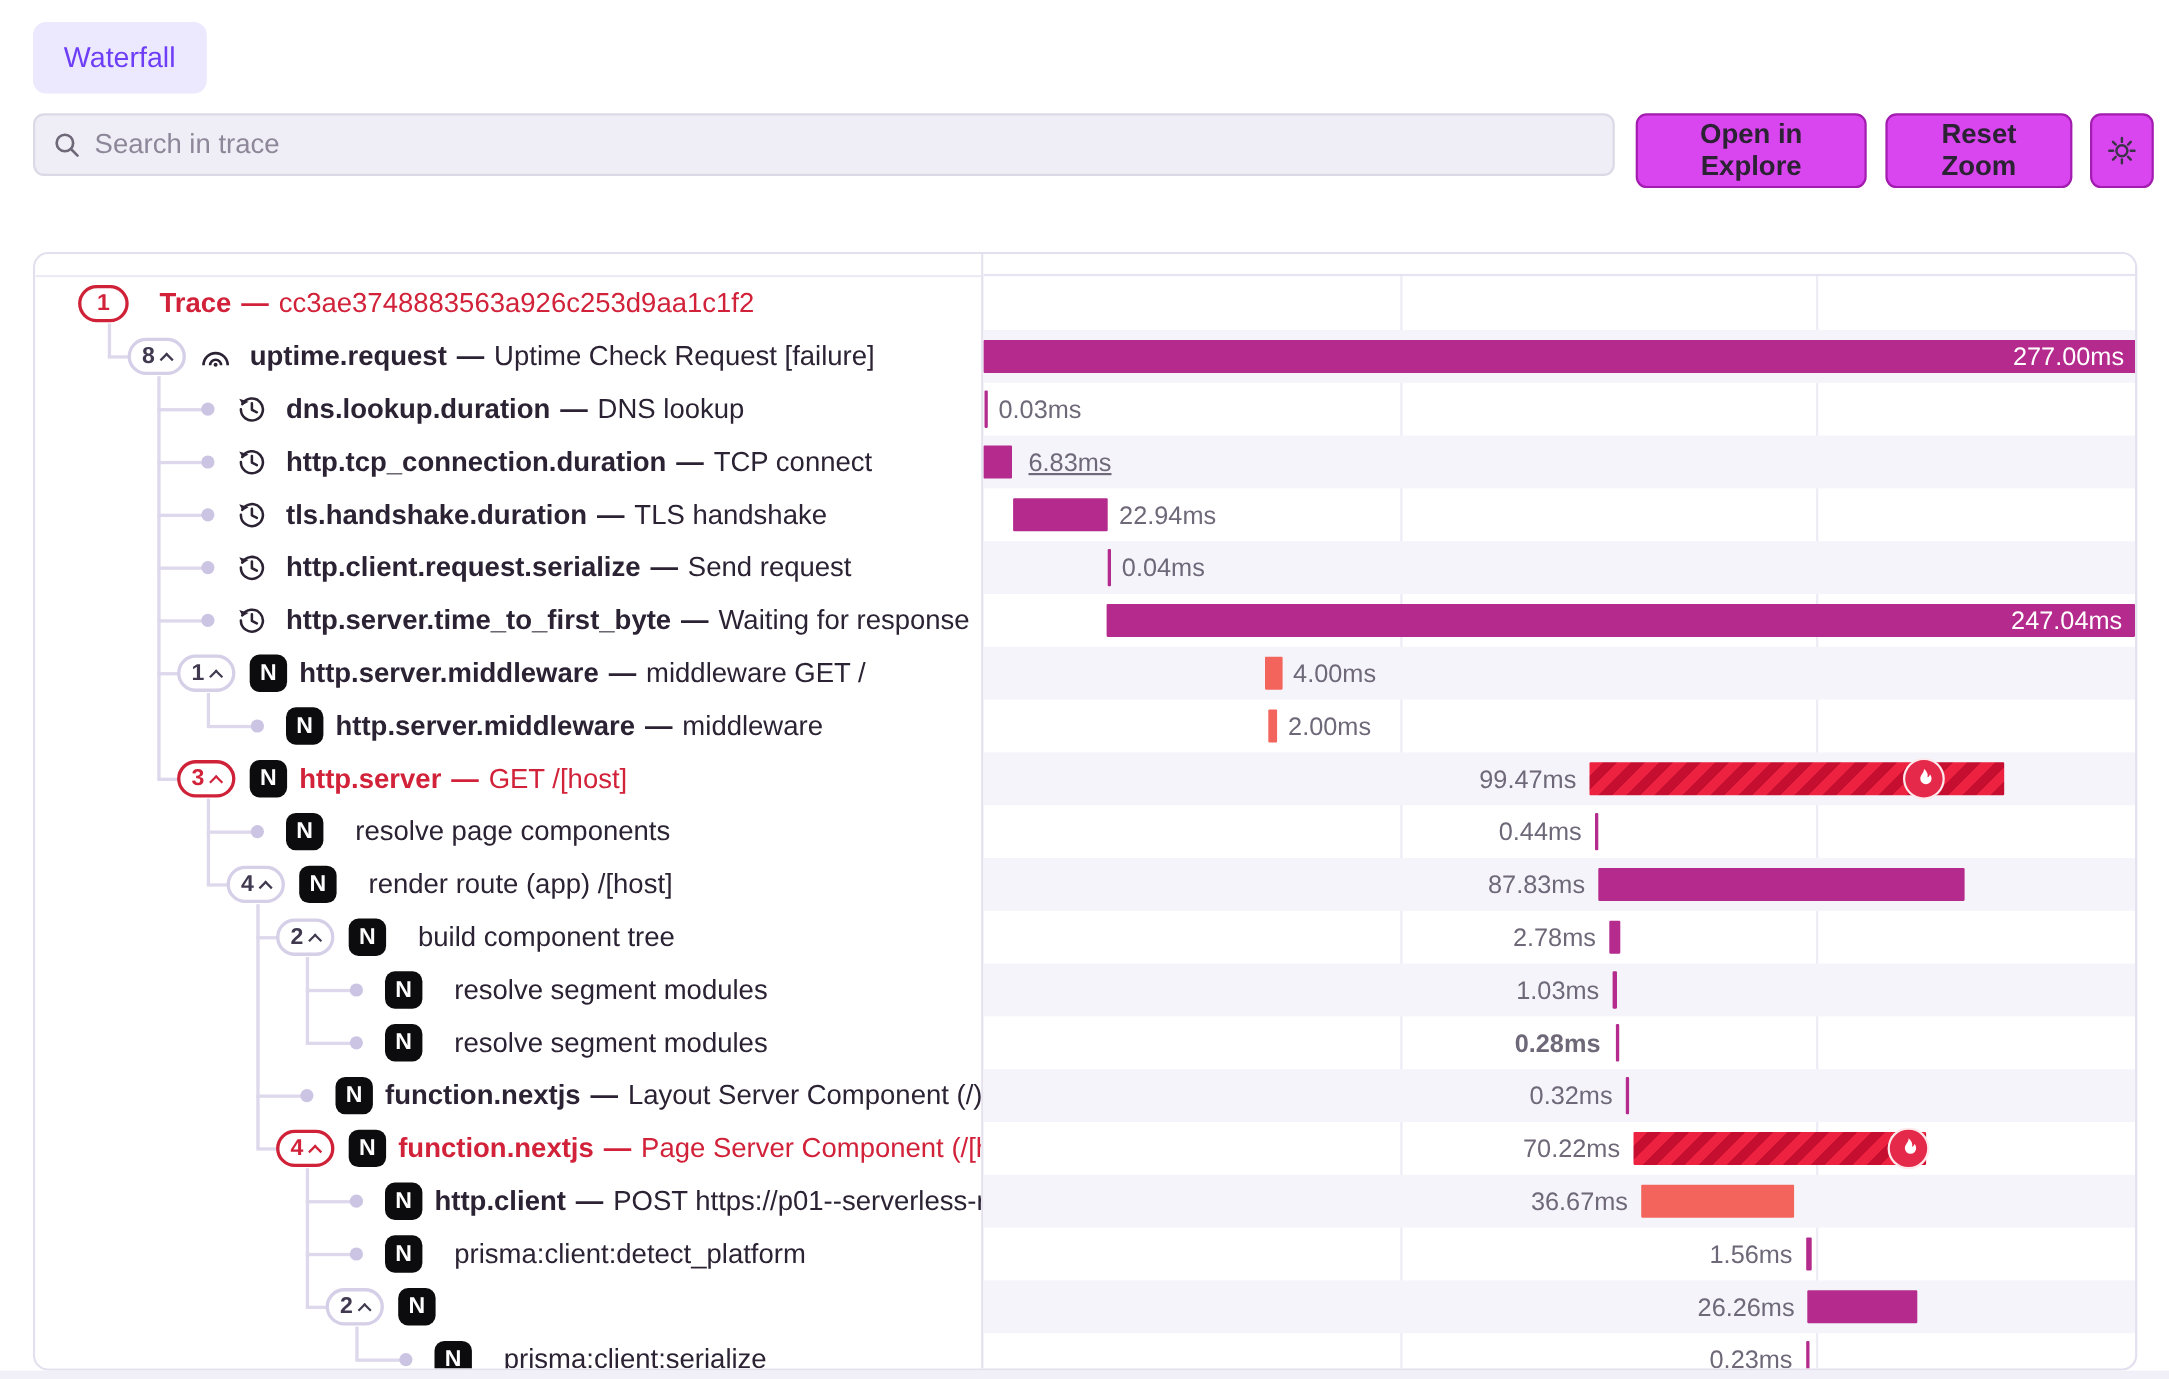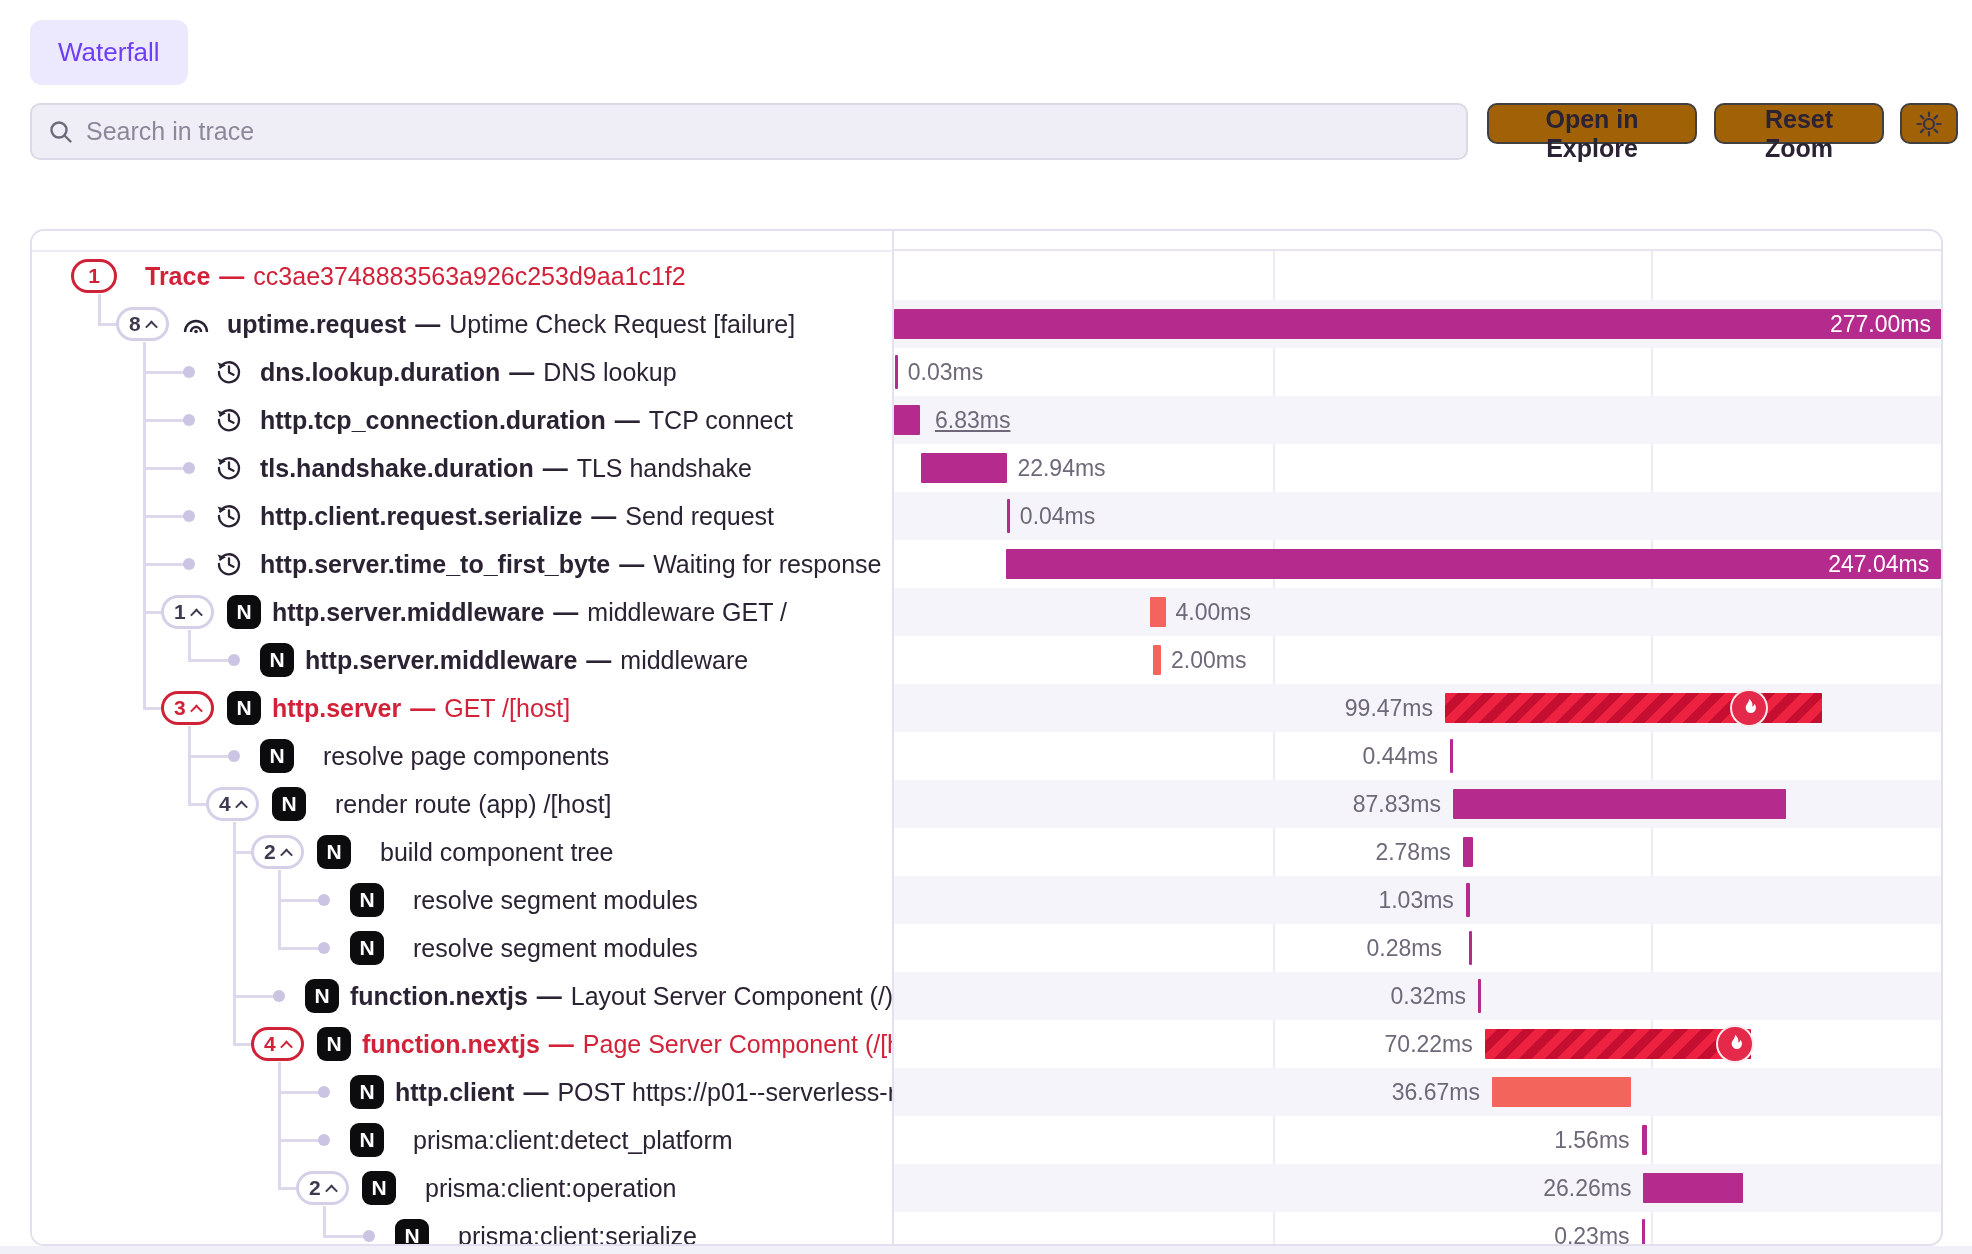--- a/index.html
+++ b/index.html
@@ -12,21 +12,21 @@
   .waterfall-tab { display:inline-block; background:#ece8fd; color:#6d3ef5; font-size:26px;
     font-weight:500; padding:17px 28px; border-radius:12px; border:none; cursor:pointer;
     font-family:inherit; }
   .toolbar { position:absolute; top:103px; left:30px; right:26px; height:57px; }
   .search-box { position:absolute; left:0; top:0; width:1438px; height:57px; background:#efedf5;
     border:2px solid #dcd9e6; border-radius:10px; display:flex; align-items:center; padding:0 16px; }
   .search-box svg { flex:0 0 auto; margin-right:12px; }
   .search-box input { flex:1; border:none; outline:none; background:transparent; font-size:25px;
     color:#2b2233; font-family:inherit; }
   .search-box input::placeholder { color:#8d8799; }
-  .btn { position:absolute; top:0; height:41px; background:#a16207; border:2px solid #404040;
+  .btn { position:absolute; top:0; height:68px; background:#d946ef; border:2px solid #a21caf;
     border-radius:10px; font-size:25px; font-weight:700; color:#2b2233; font-family:inherit;
     cursor:pointer; padding:0 26px; }
   .btn.icon-btn { width:58px; padding:0; display:flex; align-items:center; justify-content:center; }
 
   
   .trace-table { position:absolute; left:30px; top:229px; width:1913px; height:1017px;
     border:2px solid #e3dfee; border-radius:14px; background:#fff; overflow:hidden; }
   .tree-panel { position:absolute; left:0; top:0; width:860px; height:100%; overflow:hidden;
     background:#fff; }
   .tree-header { position:absolute; left:0; top:0; width:100%; height:21px;
@@ -288,21 +288,20 @@
             <div class="tree-dot" style="left: 286px; top: 18px;"></div>
             <div class="njs-icon" style="left: 318px; top: 7px;">N</div>
             <div class="row-text" style="left: 363px;"><span class="nm plain">prisma:client:detect_platform</span></div>
           </div>
           <div class="tree-row" style="top: 933px;">
             <div class="tree-badge" style="left: 264px; top: 7px;">
               <span>2</span>
               <span class="chev"></span>
             </div>
             <div class="njs-icon" style="left: 330px; top: 7px;">N</div>
-            <div class="row-text" style="left: 375px;"><span class="nm plain">prisma:client:operation</span></div>
           </div>
           <div class="tree-row" style="top: 981px;">
             <div class="tree-dot" style="left: 331px; top: 18px;"></div>
             <div class="njs-icon" style="left: 363px; top: 7px;">N</div>
             <div class="row-text" style="left: 408px;"><span class="nm plain">prisma:client:serialize</span></div>
           </div>
         </div>
     </div>
     <div class="wf-panel">
       <div id="wf-grid">
@@ -363,21 +362,21 @@
           <div class="wf-row" style="top: 597px;">
             <div class="bar magenta" style="left: 568.808px; width: 10.5279px; height: 30px; top: 9px;"></div>
             <span class="dur-label" style="right: 490.192px;">2.78ms</span>
           </div>
           <div class="wf-row stripe" style="top: 645px;">
             <div class="bar magenta" style="left: 571.838px; width: 3.90061px; height: 34px; top: 7px;"></div>
             <span class="dur-label" style="right: 487.162px;">1.03ms</span>
           </div>
           <div class="wf-row" style="top: 693px;">
             <div class="bar magenta" style="left: 574.867px; width: 3px; height: 34px; top: 7px;"></div>
-            <span class="dur-label" style="right: 499px;">0.28ms</span>
+            <span class="dur-label" style="right: 486px; font-weight: bold;">0.28ms</span>
           </div>
           <div class="wf-row stripe" style="top: 741px;">
             <div class="bar magenta" style="left: 583.956px; width: 3px; height: 34px; top: 7px;"></div>
             <span class="dur-label" style="right: 475.044px;">0.32ms</span>
           </div>
           <div class="wf-row" style="top: 789px;">
             <div class="bar hatch" style="left: 590.773px; width: 265.923px; height: 30px; top: 9px;"></div>
             <span class="dur-label" style="right: 468.227px;">70.22ms</span>
             <div class="fire-badge" style="left: 821.696px; top: 5px;">
               <svg width="22" height="22" viewBox="0 0 24 24">

